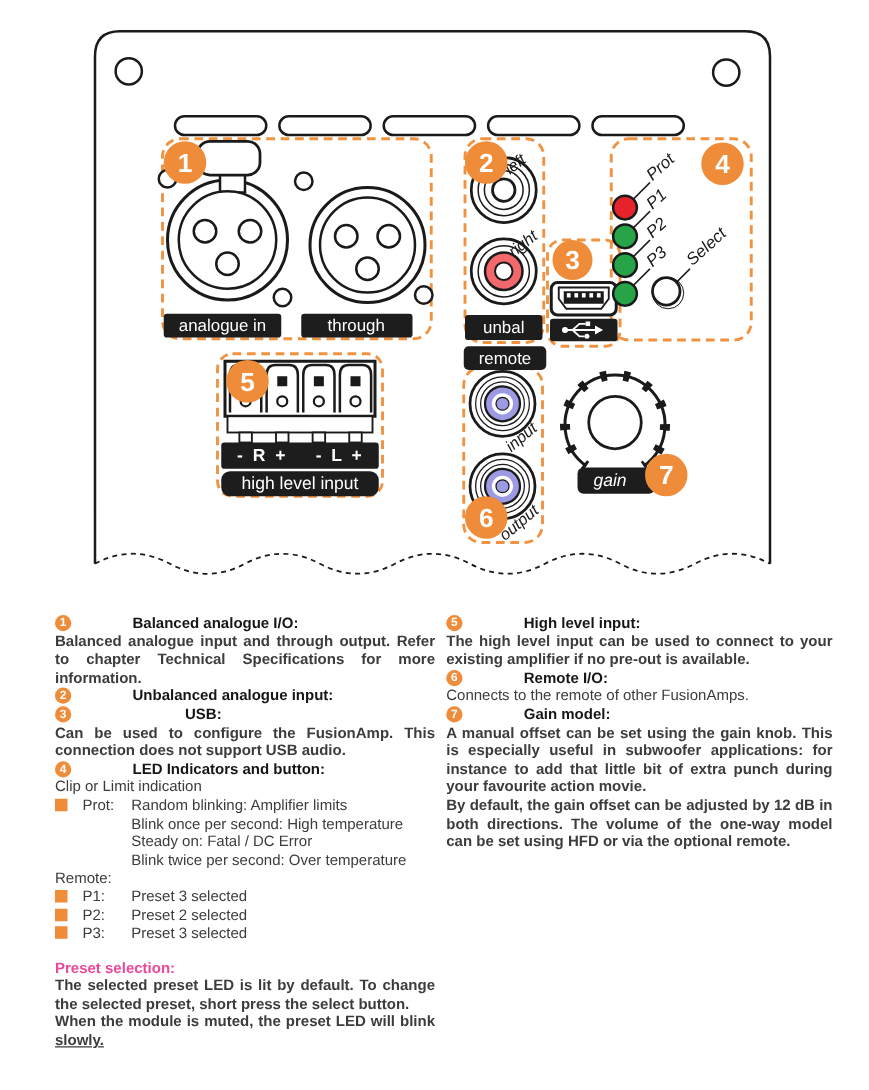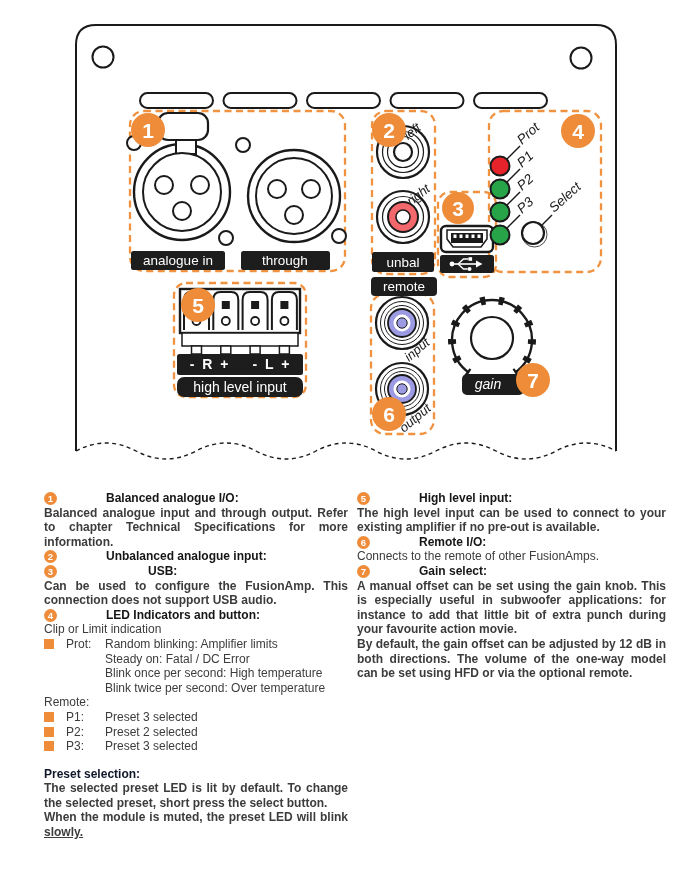--- a/index.html
+++ b/index.html
@@ -14,21 +14,21 @@
   .h-row.ind2{padding-left:104px;}
   .tbadge{position:absolute;left:0;top:1px;width:13px;height:13px;border-radius:50%;
           background:#ee8c3a;color:#fff;font-size:9.5px;font-weight:700;
           text-align:center;line-height:13px;font-style:normal;}
   p.body{margin:0;}
   .j{text-align:justify;font-weight:bold;}
   .ind-grid{display:grid;grid-template-columns:22px 39px 1fr;}
   .ind-grid .c3{grid-column:3;}
   .sq{width:10px;height:10px;background:#ee8c3a;margin-top:2px;}
   .preset-title{margin-top:9px;}
-  .bold-heading{margin-top:13px;font-weight:700;color:#0f172a;}
+  .bold-heading{margin-top:13px;font-weight:700;color:#ec4899;}
   .u{text-decoration:underline;}
 </style>
 </head>
 <body>
 
 <div id="page">
 
   <div id="diagram">
   <svg viewBox="0 0 695 482" width="695" height="482" xmlns="http://www.w3.org/2000/svg">
 
@@ -266,22 +266,22 @@
     <div class="h-row">
       <span class="tbadge">4</span>
       <span>LED Indicators and button:</span>
     </div>
     <p class="body">Clip or Limit indication</p>
 
     <div class="ind-grid">
       <span class="sq"></span>
       <span>Prot:</span>
       <span>Random blinking: Amplifier limits</span>
+      <span class="c3">Blink once per second: High temperature</span>
       <span class="c3">Steady on: Fatal / DC Error</span>
-      <span class="c3">Blink once per second: High temperature</span>
       <span class="c3">Blink twice per second: Over temperature</span>
     </div>
 
     <p class="body preset-title">Remote:</p>
 
     <div class="ind-grid">
       <span class="sq"></span>
       <span>P1:</span>
       <span>Preset 3 selected</span>
       <span class="sq"></span>
@@ -306,19 +306,19 @@
     <p class="body j">The high level input can be used to connect to your existing amplifier if no pre-out is available.</p>
 
     <div class="h-row">
       <span class="tbadge">6</span>
       <span>Remote I/O:</span>
     </div>
     <p class="body">Connects to the remote of other FusionAmps.</p>
 
     <div class="h-row">
       <span class="tbadge">7</span>
-      <span>Gain select:</span>
+      <span>Gain model:</span>
     </div>
     <p class="body j">A manual offset can be set using the gain knob. This is especially useful in subwoofer applications: for instance to add that little bit of extra punch during your favourite action movie.</p>
     <p class="body j">By default, the gain offset can be adjusted by 12 dB in both directions. The volume of the one-way model can be set using HFD or via the optional remote.</p>
   </div>
 
 </div>
 
 </body></html>

